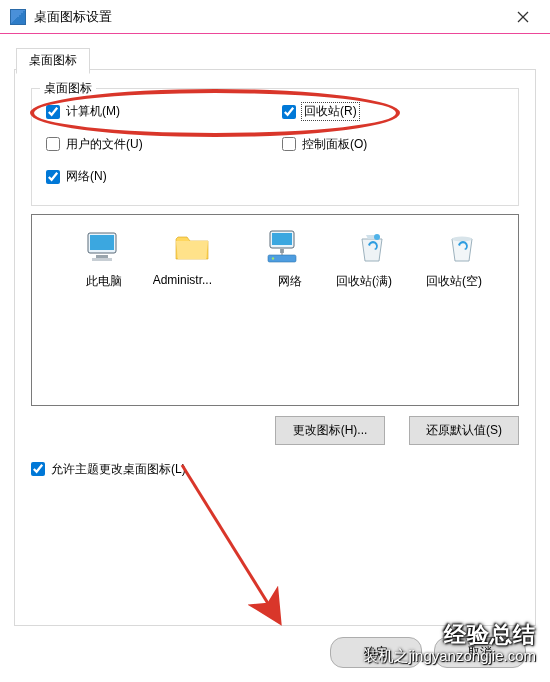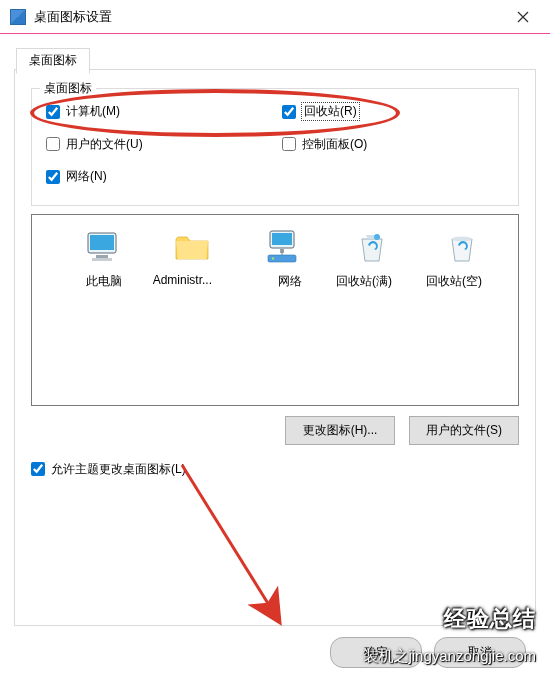--- a/index.html
+++ b/index.html
@@ -91,21 +91,21 @@
   align-items: flex-start;
 }
 .icon-item {
   width: 88px;
   display: flex; flex-direction: column; align-items: flex-end;
   padding: 4px 2px;
 }
 .icon-img { width: 40px; height: 40px; display: flex; align-items: center; justify-content: center; margin-bottom: 6px; }
 .icon-label { font-size: 12px; text-align: center; white-space: nowrap; overflow: hidden; text-overflow: ellipsis; max-width: 84px; }
 .button-row {
-  display: flex; justify-content: flex-end; gap: 14px;
+  display: flex; justify-content: flex-end; gap: 24px;
   margin-top: 10px;
 }
 .btn {
   border: 1px solid #adadad;
   background: #e1e1e1;
   padding: 5px 16px;
   font-size: 12px;
   font-family: inherit;
   min-width: 110px;
   text-align: center;
@@ -119,21 +119,21 @@
 .dialog-buttons .btn { min-width: 92px; padding: 6px 18px; border-radius: 13px; }
 svg.arrow {
   position: absolute;
   top: 460px; left: 172px;
   width: 140px; height: 170px;
   pointer-events: none;
   z-index: 6;
 }
 .watermark1 {
   position: absolute;
-  right: 14px; bottom: 48px;
+  right: 14px; bottom: 32px;
   font-size: 22px; font-weight: bold;
   color: #fff;
   text-shadow: 0 0 4px #000, 1px 1px 2px #000, -1px -1px 2px #000;
   z-index: 7;
   letter-spacing: 1px;
 }
 .watermark2 {
   position: absolute;
   right: 14px; bottom: 16px;
   font-size: 15px;
@@ -263,21 +263,21 @@
             <ellipse cx="20" cy="12" rx="10" ry="2.5" fill="#d8e4ea"></ellipse>
             <path d="M16 18 a5 5 0 1 1 8 5 l-2 -1 a3 3 0 1 0 -4 -3 z" fill="#2f9de0"></path>
           </svg>
         </div>
         <div class="icon-label">回收站(空)</div>
       </div>
     </div>
 
     <div class="button-row">
       <button class="btn">更改图标(H)...</button>
-      <button class="btn">用户的文件(S)</button>
+      <button class="btn">还原默认值(S)</button>
     </div>
 
     <div class="allow-theme">
       <label class="checkbox-item">
         <input type="checkbox" checked="" style="">
         <span>允许主题更改桌面图标(L)</span>
       </label>
     </div>
 
   </div>

